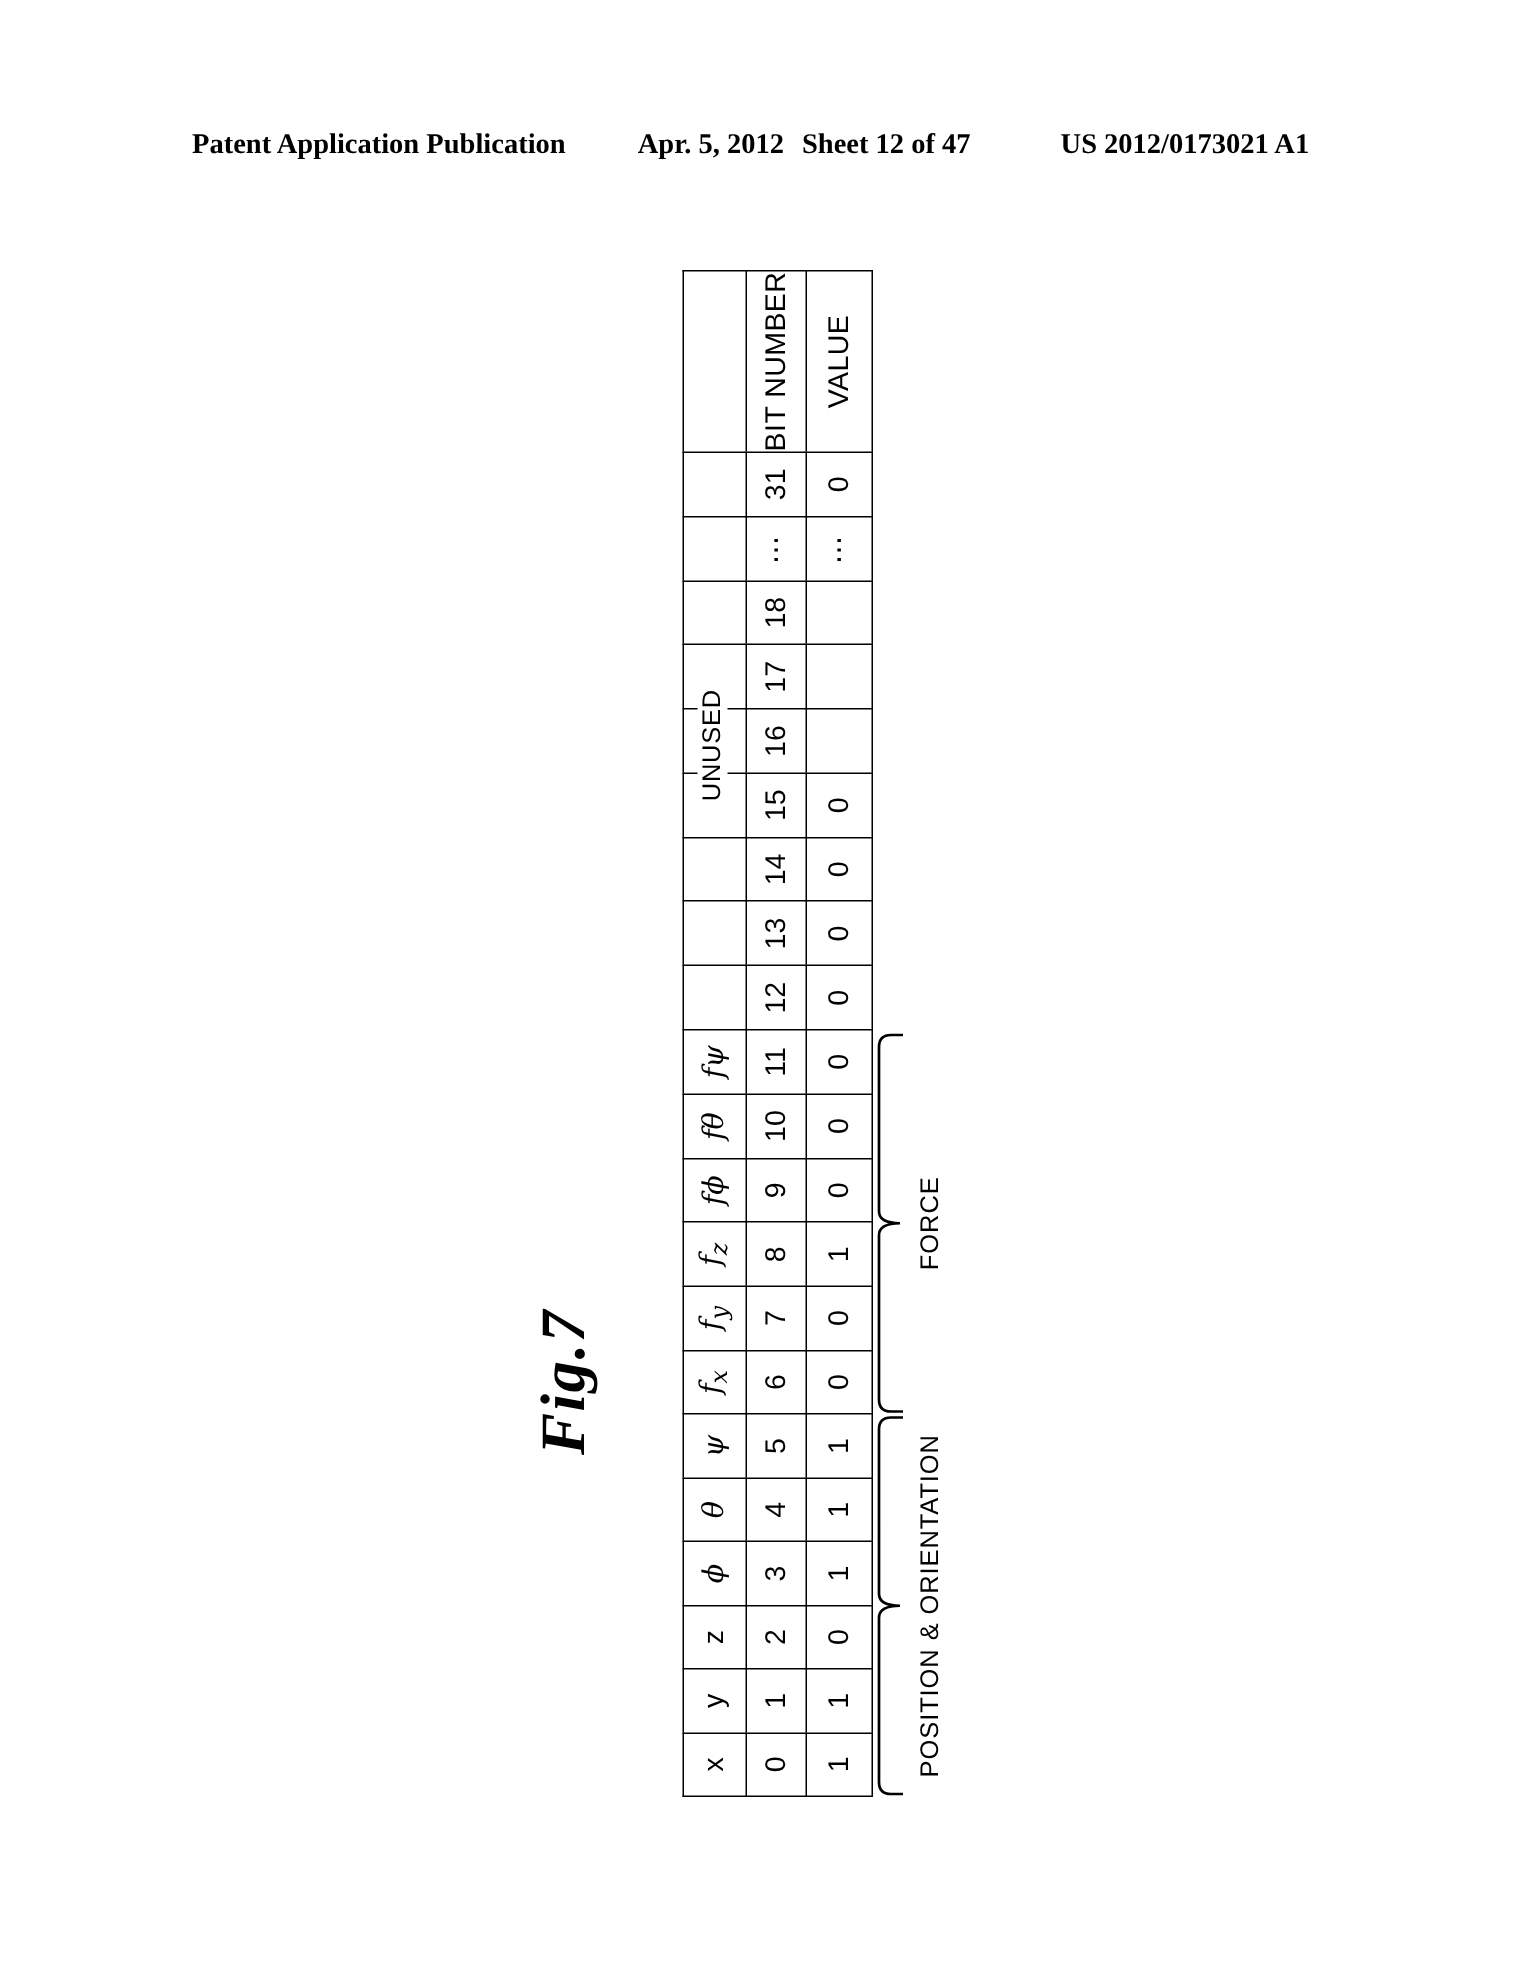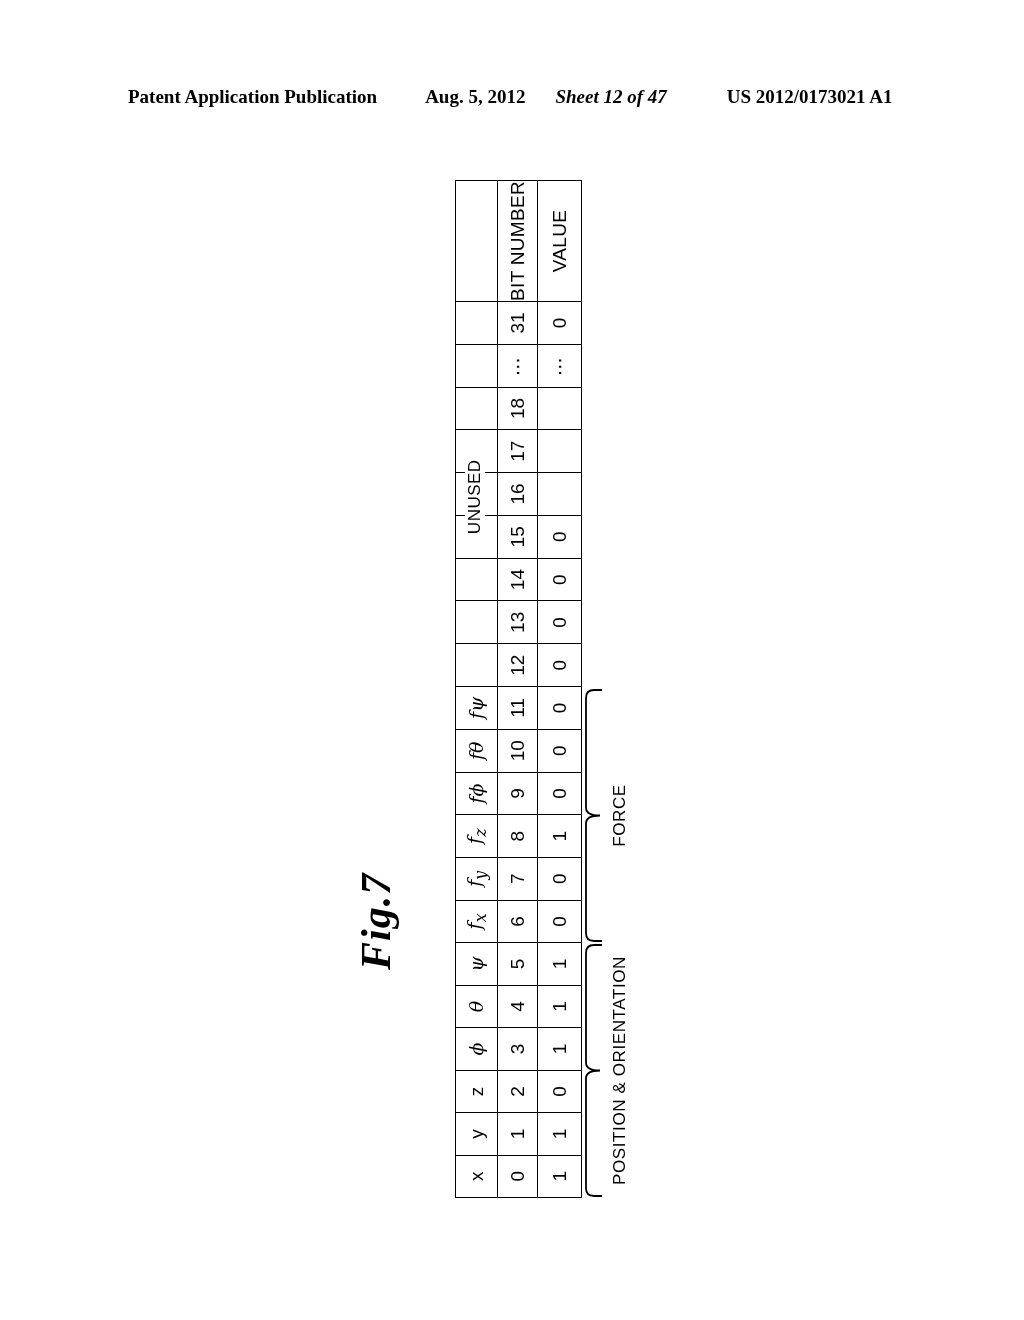--- a/index.html
+++ b/index.html
@@ -25,21 +25,21 @@
     display: flex;
     align-items: flex-end;
     font-family: "Liberation Serif", serif;
     font-weight: bold;
     font-size: 19px;
     letter-spacing: 0px;
     white-space: nowrap;
   }
   #patent-header .hdr-pub   { }
   #patent-header .hdr-date  { margin-left: 48px; }
-  #patent-header .hdr-sheet { margin-left: 30px; font-style: italic; }
+  #patent-header .hdr-sheet { margin-left: 12px; }
   #patent-header .hdr-num   { margin-left: 60px; }
 
   
   #fig-label {
     position: absolute;
     left: 352px;
     top: 970px;
     font-family: "Liberation Serif", serif;
     font-style: italic;
     font-weight: bold;
@@ -133,21 +133,21 @@
     font-size: 17px;
     letter-spacing: 0.6px;
     white-space: nowrap;
   }
 </style>
 </head>
 <body>
 
 <div id="patent-header">
   <span class="hdr-pub">Patent Application Publication</span>
-  <span class="hdr-date">Aug. 5, 2012</span>
+  <span class="hdr-date">Apr. 5, 2012</span>
   <span class="hdr-sheet">Sheet 12 of 47</span>
   <span class="hdr-num">US 2012/0173021 A1</span>
 </div>
 
 <div id="fig-label">Fig.7</div>
 
 <div id="fig-rot">
   <div id="fig-inner">
 
     <table id="bit-table">

